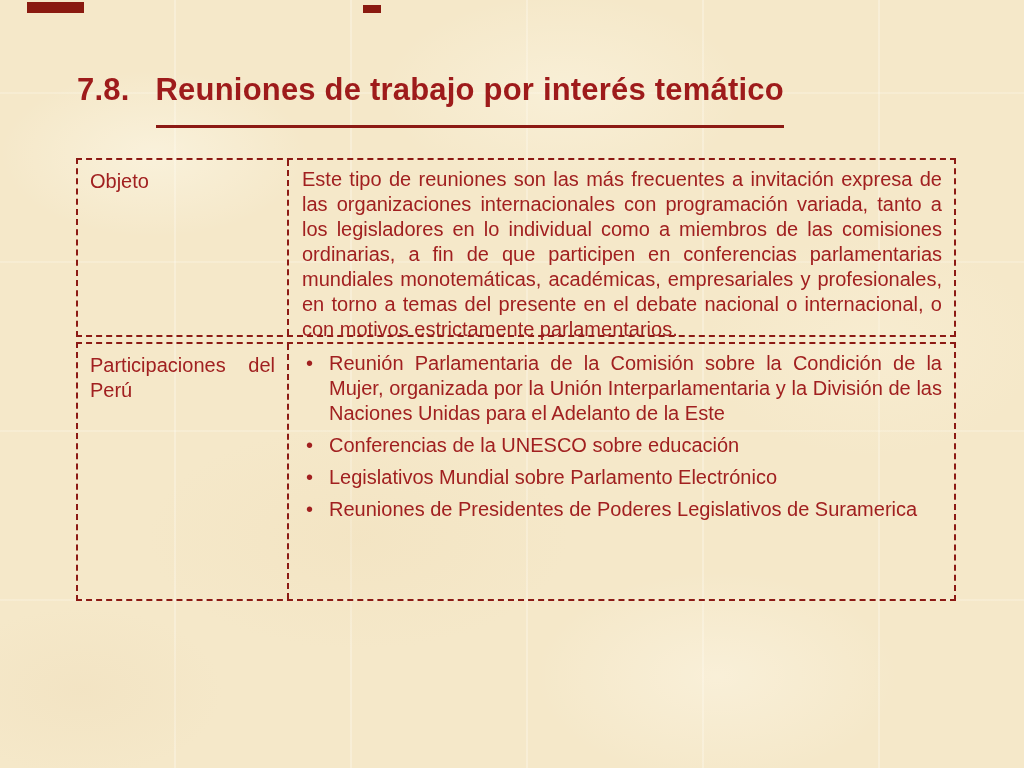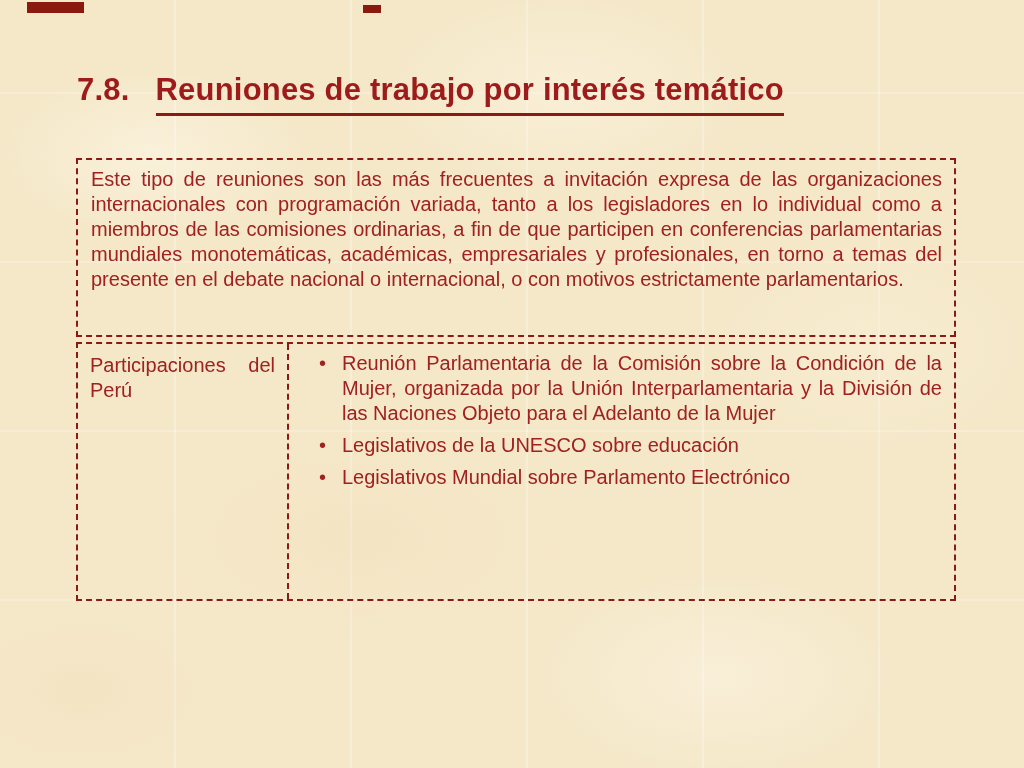--- a/index.html
+++ b/index.html
@@ -28,32 +28,32 @@
 
   
   .title {
     position:absolute; left:77px; top:72px;
     font-size:31px; font-weight:bold;
     color:#9e1b1b; letter-spacing:0.2px; white-space:nowrap;
   }
   .title .num { margin-right:26px;margin-top:32px; }
   .title .underlined {
     border-bottom:3px solid #8c1a14;
-    padding-bottom:6px;
+    padding-bottom:18px;
   }
 
   
   .tbl { position:absolute; left:76px; top:158px; width:880px; color:#a12020; }
   .trow {
     display:flex;
     border:2px dashed #8c1a14;
     width:880px;
   }
   .trow.r1 { height:179px; margin-bottom:5px; }
-  .trow.r2 { height:259px;gap:13px; }
+  .trow.r2 { height:259px; }
   .cell-label {
     width:211px; flex:0 0 211px;
     border-right:2px dashed #8c1a14;
     padding:9px 12px 0 12px;
     font-size:20px; line-height:24.5px;
     text-align:justify;
   }
   .cell-body {
     flex:1 1 auto;
     padding:7px 12px 0 13px;
@@ -80,30 +80,32 @@
 <div class="slide">
 
   <div class="top-mark m1"></div>
   <div class="top-mark m2"></div>
 
   <h1 class="title"><span class="num">7.8.</span><span class="underlined">Reuniones de trabajo por interés temático</span></h1>
 
   <div class="tbl">
 
     <div class="trow r1">
+      <div class="cell-label">Objeto</div>
       <div class="cell-body">
         <p>Este tipo de reuniones son las más frecuentes a invitación expresa de las organizaciones internacionales con programación variada, tanto a los legisladores en lo individual como a miembros de las comisiones ordinarias, a fin de que participen en conferencias parlamentarias mundiales monotemáticas, académicas, empresariales y profesionales, en torno a temas del presente en el debate nacional o internacional, o con motivos estrictamente parlamentarios.</p>
       </div>
     </div>
 
     <div class="trow r2">
       <div class="cell-label">Participaciones del Perú</div>
       <div class="cell-body">
         <ul class="bullets">
-          <li>Reunión Parlamentaria de la Comisión sobre la Condición de la Mujer, organizada por la Unión Interparlamentaria y la División de las Naciones Objeto para el Adelanto de la Mujer</li>
-          <li>Legislativos de la UNESCO sobre educación</li>
+          <li>Reunión Parlamentaria de la Comisión sobre la Condición de la Mujer, organizada por la Unión Interparlamentaria y la División de las Naciones Unidas para el Adelanto de la Este</li>
+          <li>Conferencias de la UNESCO sobre educación</li>
           <li>Legislativos Mundial sobre Parlamento Electrónico</li>
+          <li>Reuniones de Presidentes de Poderes Legislativos de Suramerica</li>
         </ul>
       </div>
     </div>
 
   </div>
 </div>
 
 </body></html>

